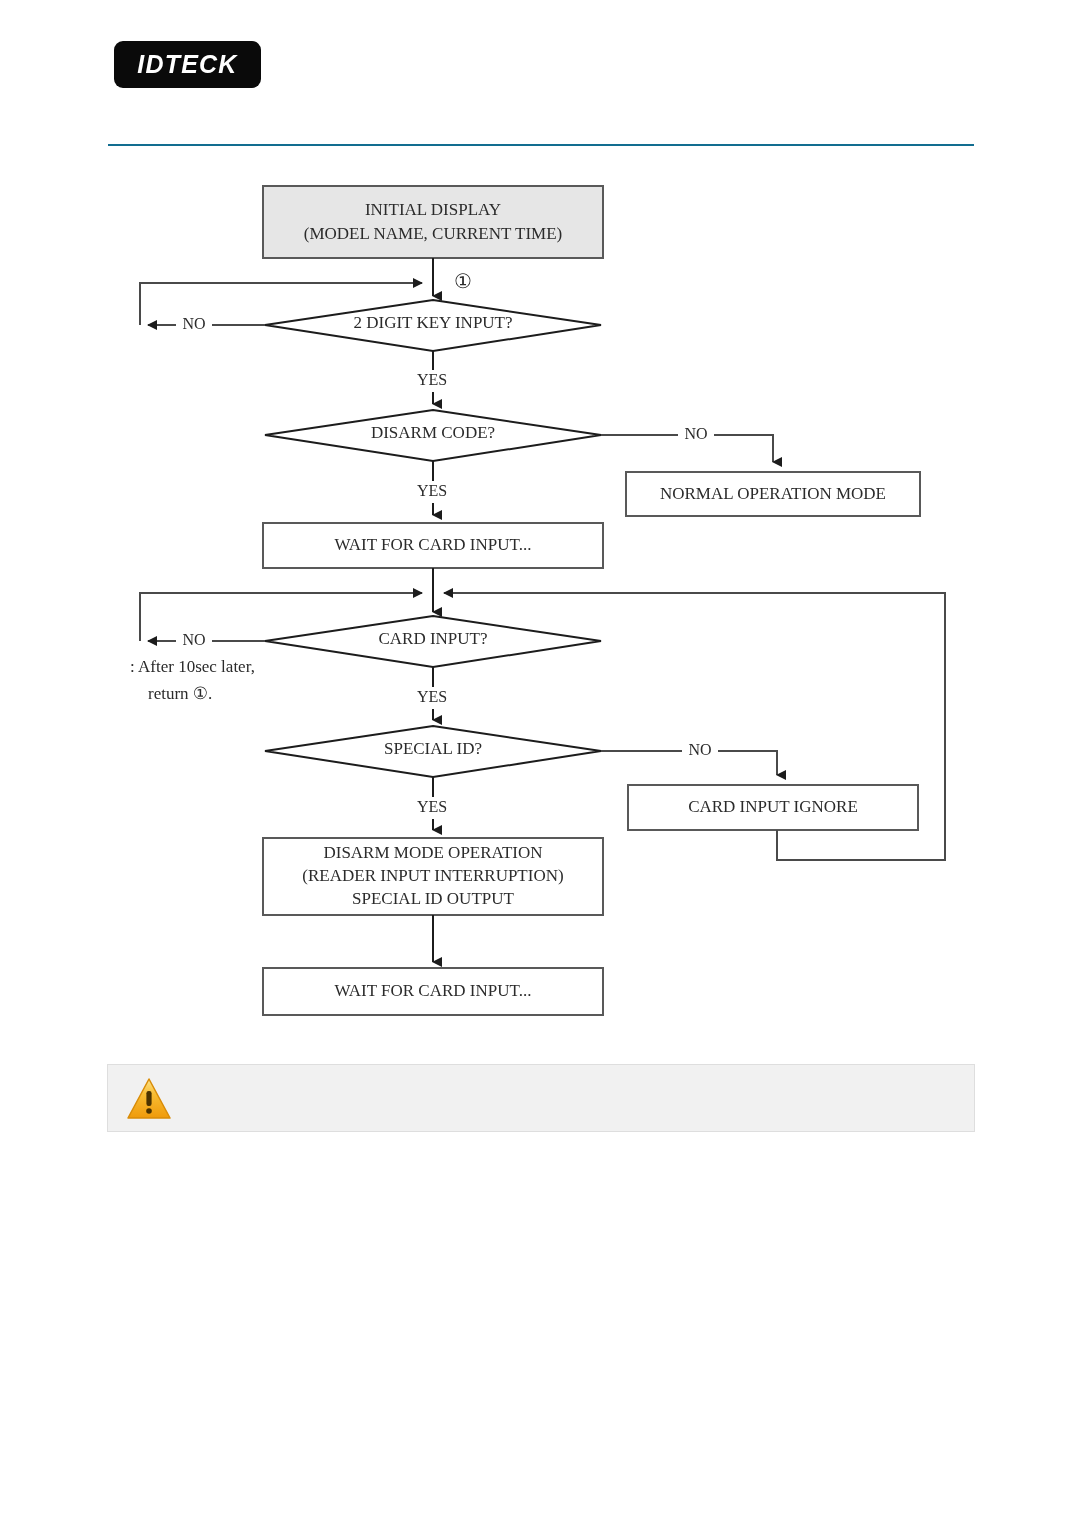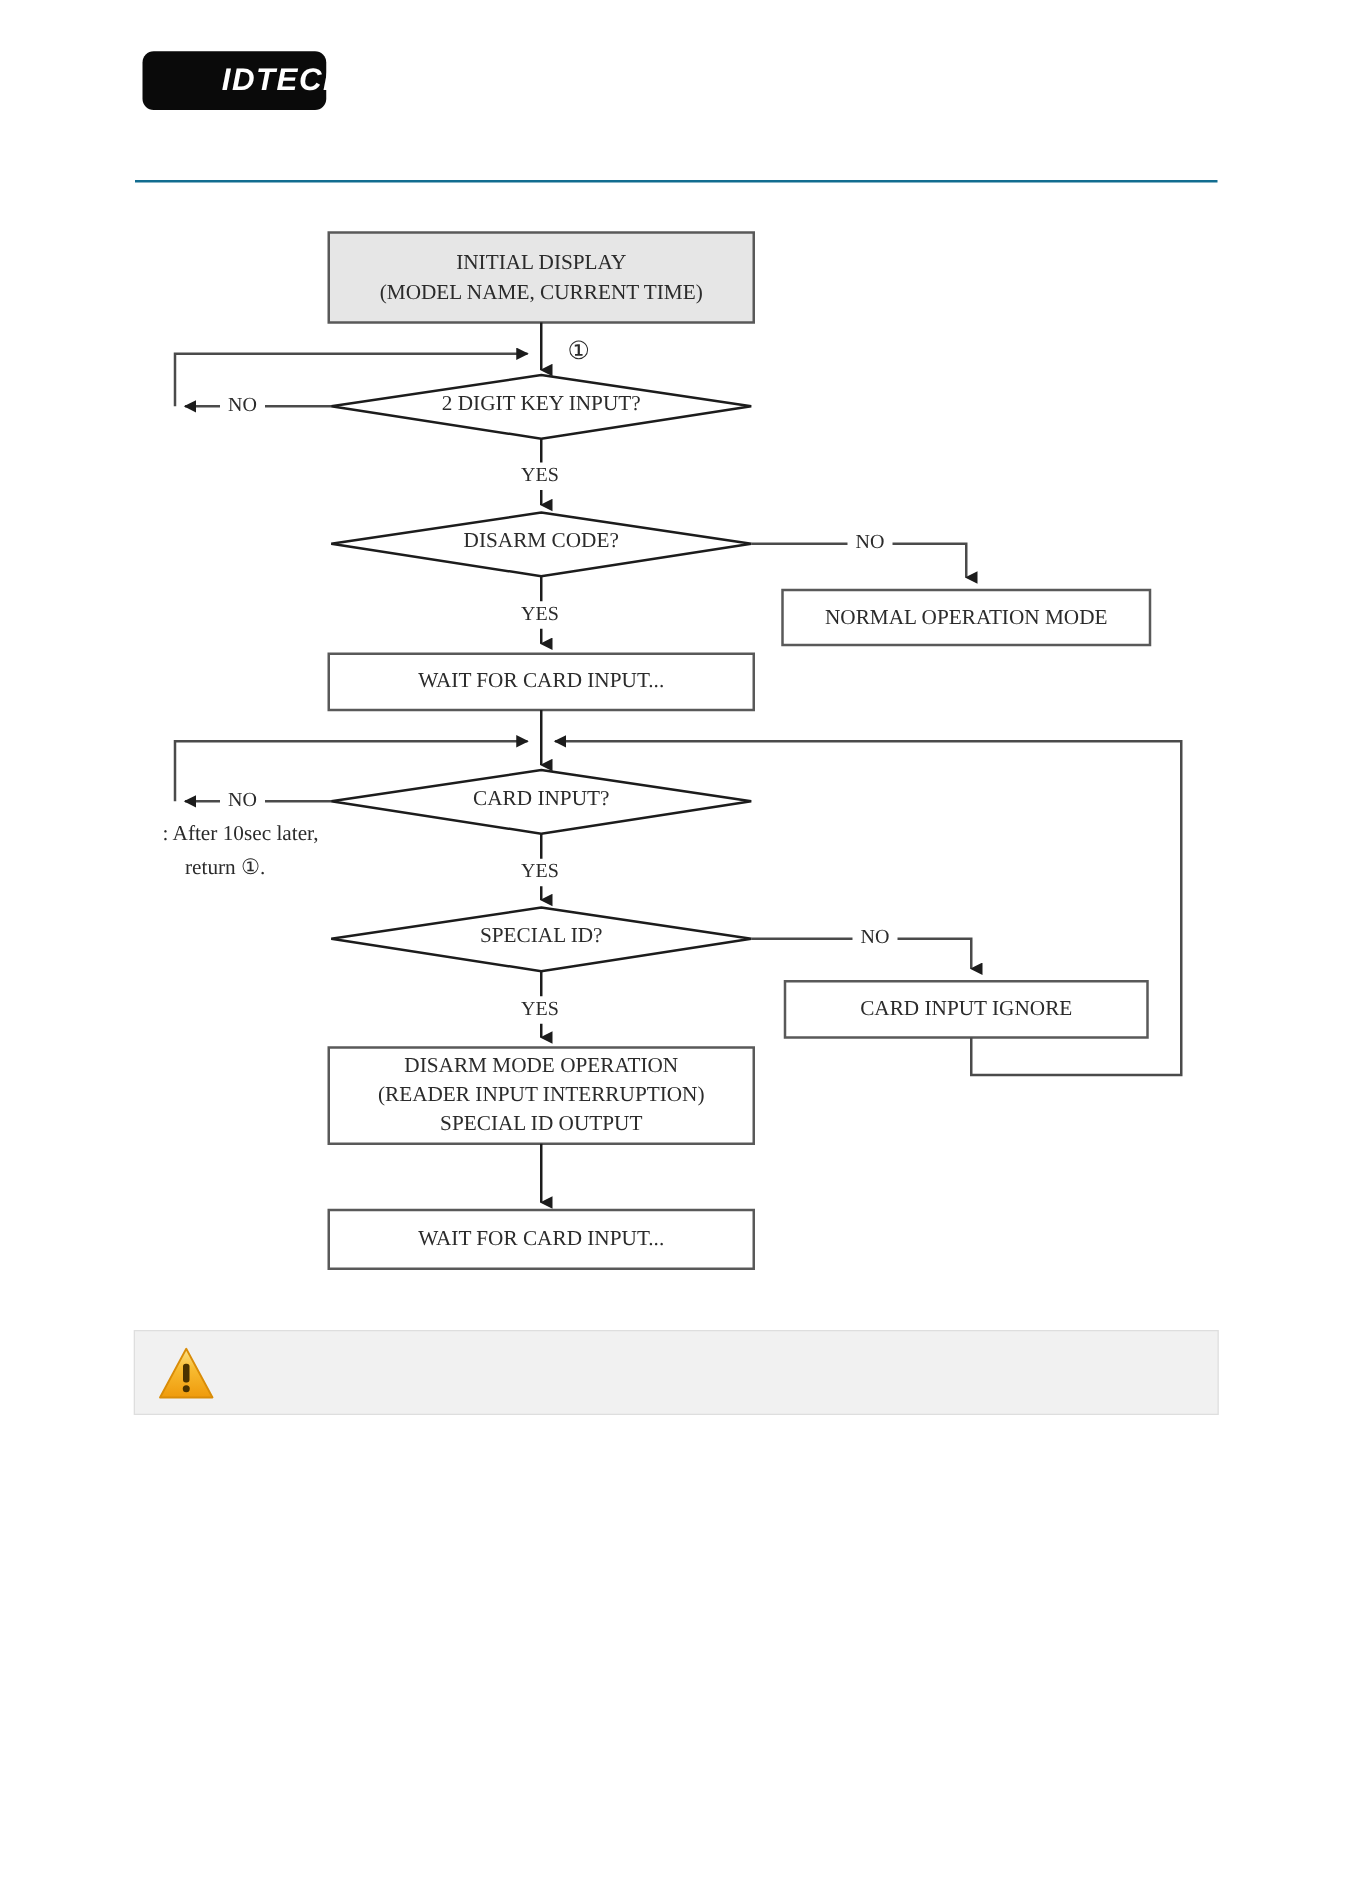--- a/index.html
+++ b/index.html
@@ -41,21 +41,20 @@
     width: 147px;
     height: 47px;
     line-height: 47px;
     text-align: center;
     color: #ffffff;
     font-family: "Liberation Sans", "DejaVu Sans", sans-serif;
     font-weight: bold;
     font-style: italic;
     font-size: 25px;
     letter-spacing: 1.2px;
-    margin-left: 40px;
   }
 
   
   #top-rule {
     position: absolute;
     left: 108px;
     top: 144px;
     width: 866px;
     height: 2px;
     background: #126d90;

